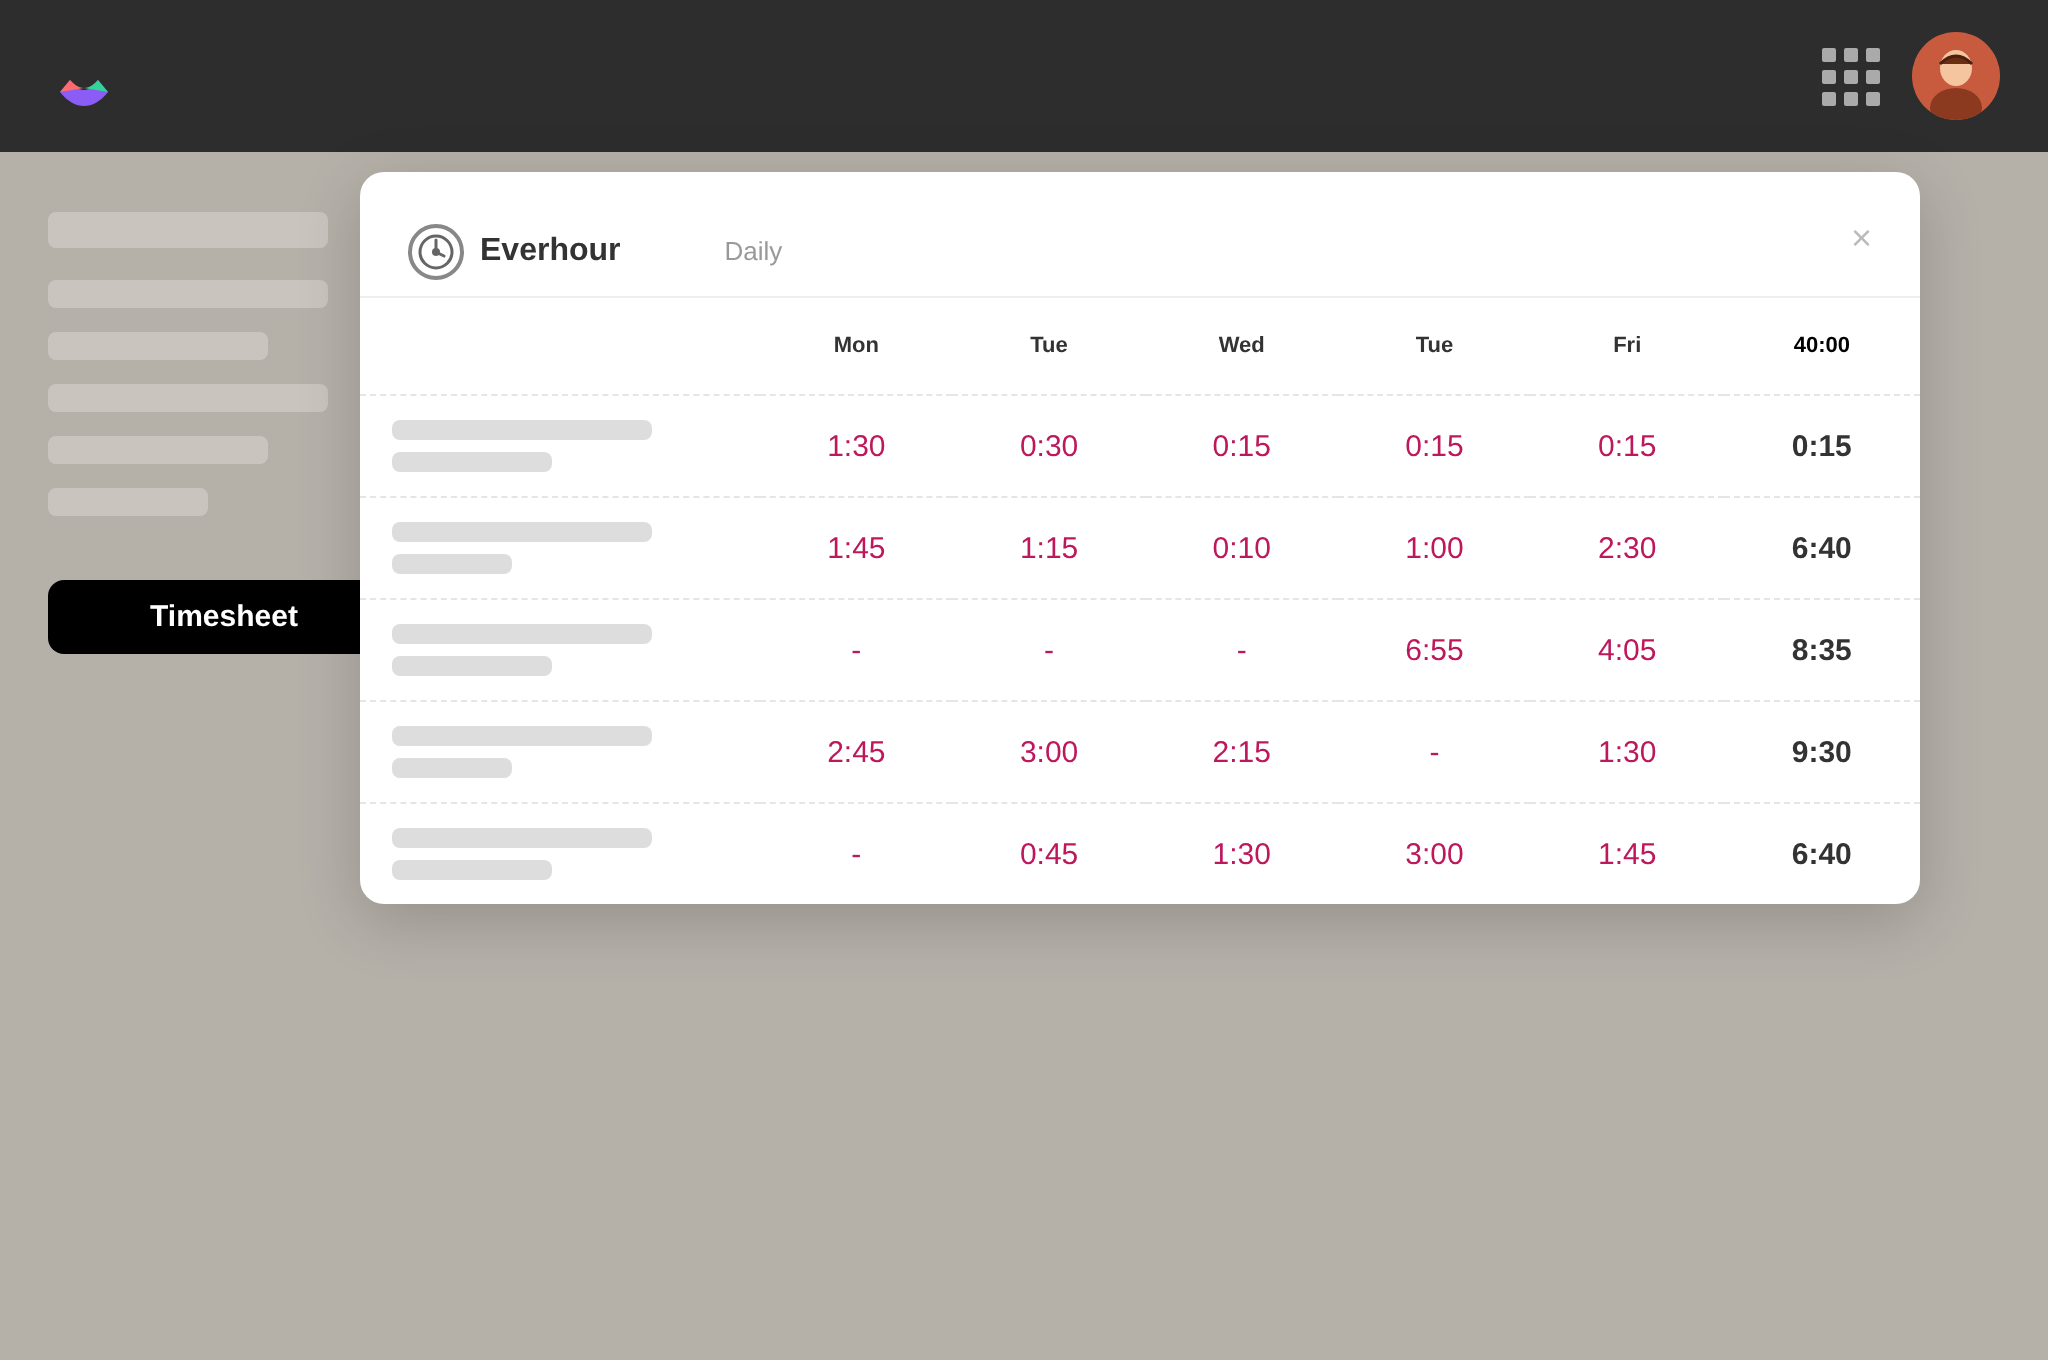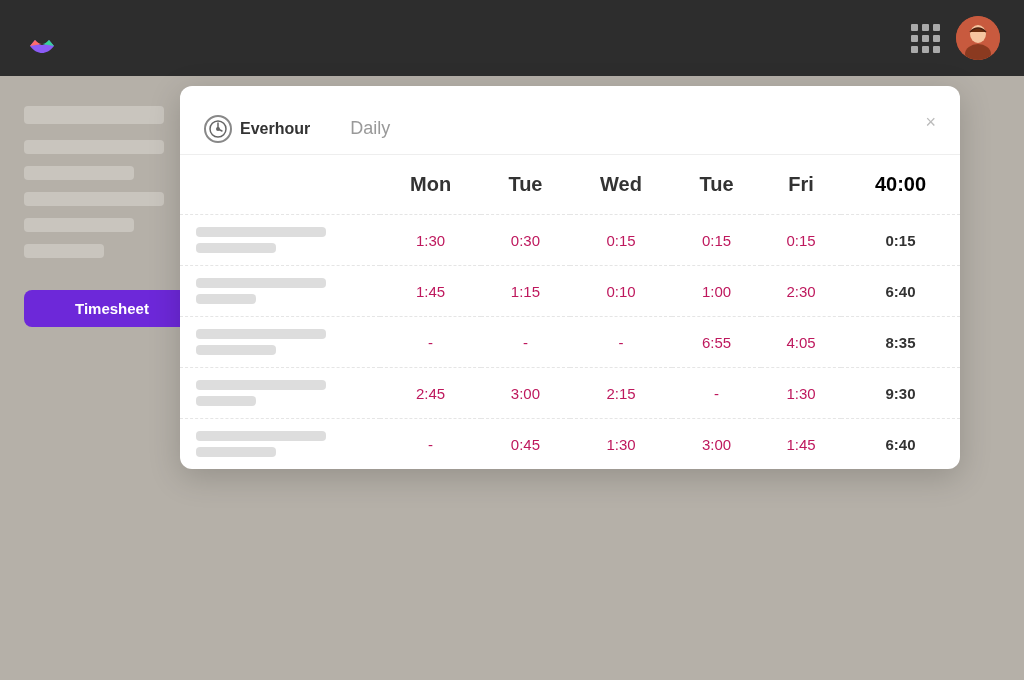--- a/index.html
+++ b/index.html
@@ -68,21 +68,21 @@
       height: 14px;
       background: #c9c5be;
       border-radius: 4px;
       margin-bottom: 12px;
     }
     .sidebar-item-placeholder.short { width: 80px; }
     .sidebar-item-placeholder.medium { width: 110px; }
     .sidebar-item-placeholder.long { width: 140px; }
 
     .timesheet-btn {
-      background: #6d28d9;
+      background: #000000;
       color: white;
       border: none;
       border-radius: 8px;
       padding: 10px 18px;
       font-size: 15px;
       font-weight: 600;
       cursor: pointer;
       margin-top: 20px;
       width: 100%;
     }
@@ -97,21 +97,21 @@
       border-radius: 12px;
       box-shadow: 0 8px 32px rgba(0,0,0,0.18);
       overflow: hidden;
     }
 
     
     .modal-header {
       display: flex;
       align-items: center;
       padding: 18px 24px 0 24px;
-      gap: 0;
+      gap: 12px;
       border-bottom: 1px solid #eee;
     }
     .modal-logo {
       display: flex;
       align-items: center;
       gap: 8px;
       margin-right: 24px;
     }
     .modal-logo-icon {
       width: 28px;
@@ -124,21 +124,21 @@
       font-size: 14px;
       color: #555;
     }
     .modal-logo-text {
       font-size: 16px;
       font-weight: 600;
       color: #333;
     }
     .modal-tab {
       padding: 14px 16px;
-      font-size: 18px;
+      font-size: 13px;
       color: #999;
       cursor: pointer;
       border-bottom: 2px solid transparent;
       margin-bottom: -1px;
     }
     .modal-tab.active {
       color: #222;
       font-weight: 600;
       border-bottom: 2px solid #22c55e;
     }
@@ -156,21 +156,21 @@
       width: 100%;
       border-collapse: collapse;
     }
     .timesheet-table th,
     .timesheet-table td {
       padding: 0;
       text-align: center;
       border-bottom: 1px dashed #e5e5e5;
     }
     .timesheet-table th {
-      font-size: 20px;
+      font-size: 11px;
       font-weight: 700;
       color: #333;
       padding: 18px 8px;
     }
     .timesheet-table th:last-child {
       color: #000000;
     }
     .timesheet-table td {
       font-size: 15px;
       color: #be185d;

